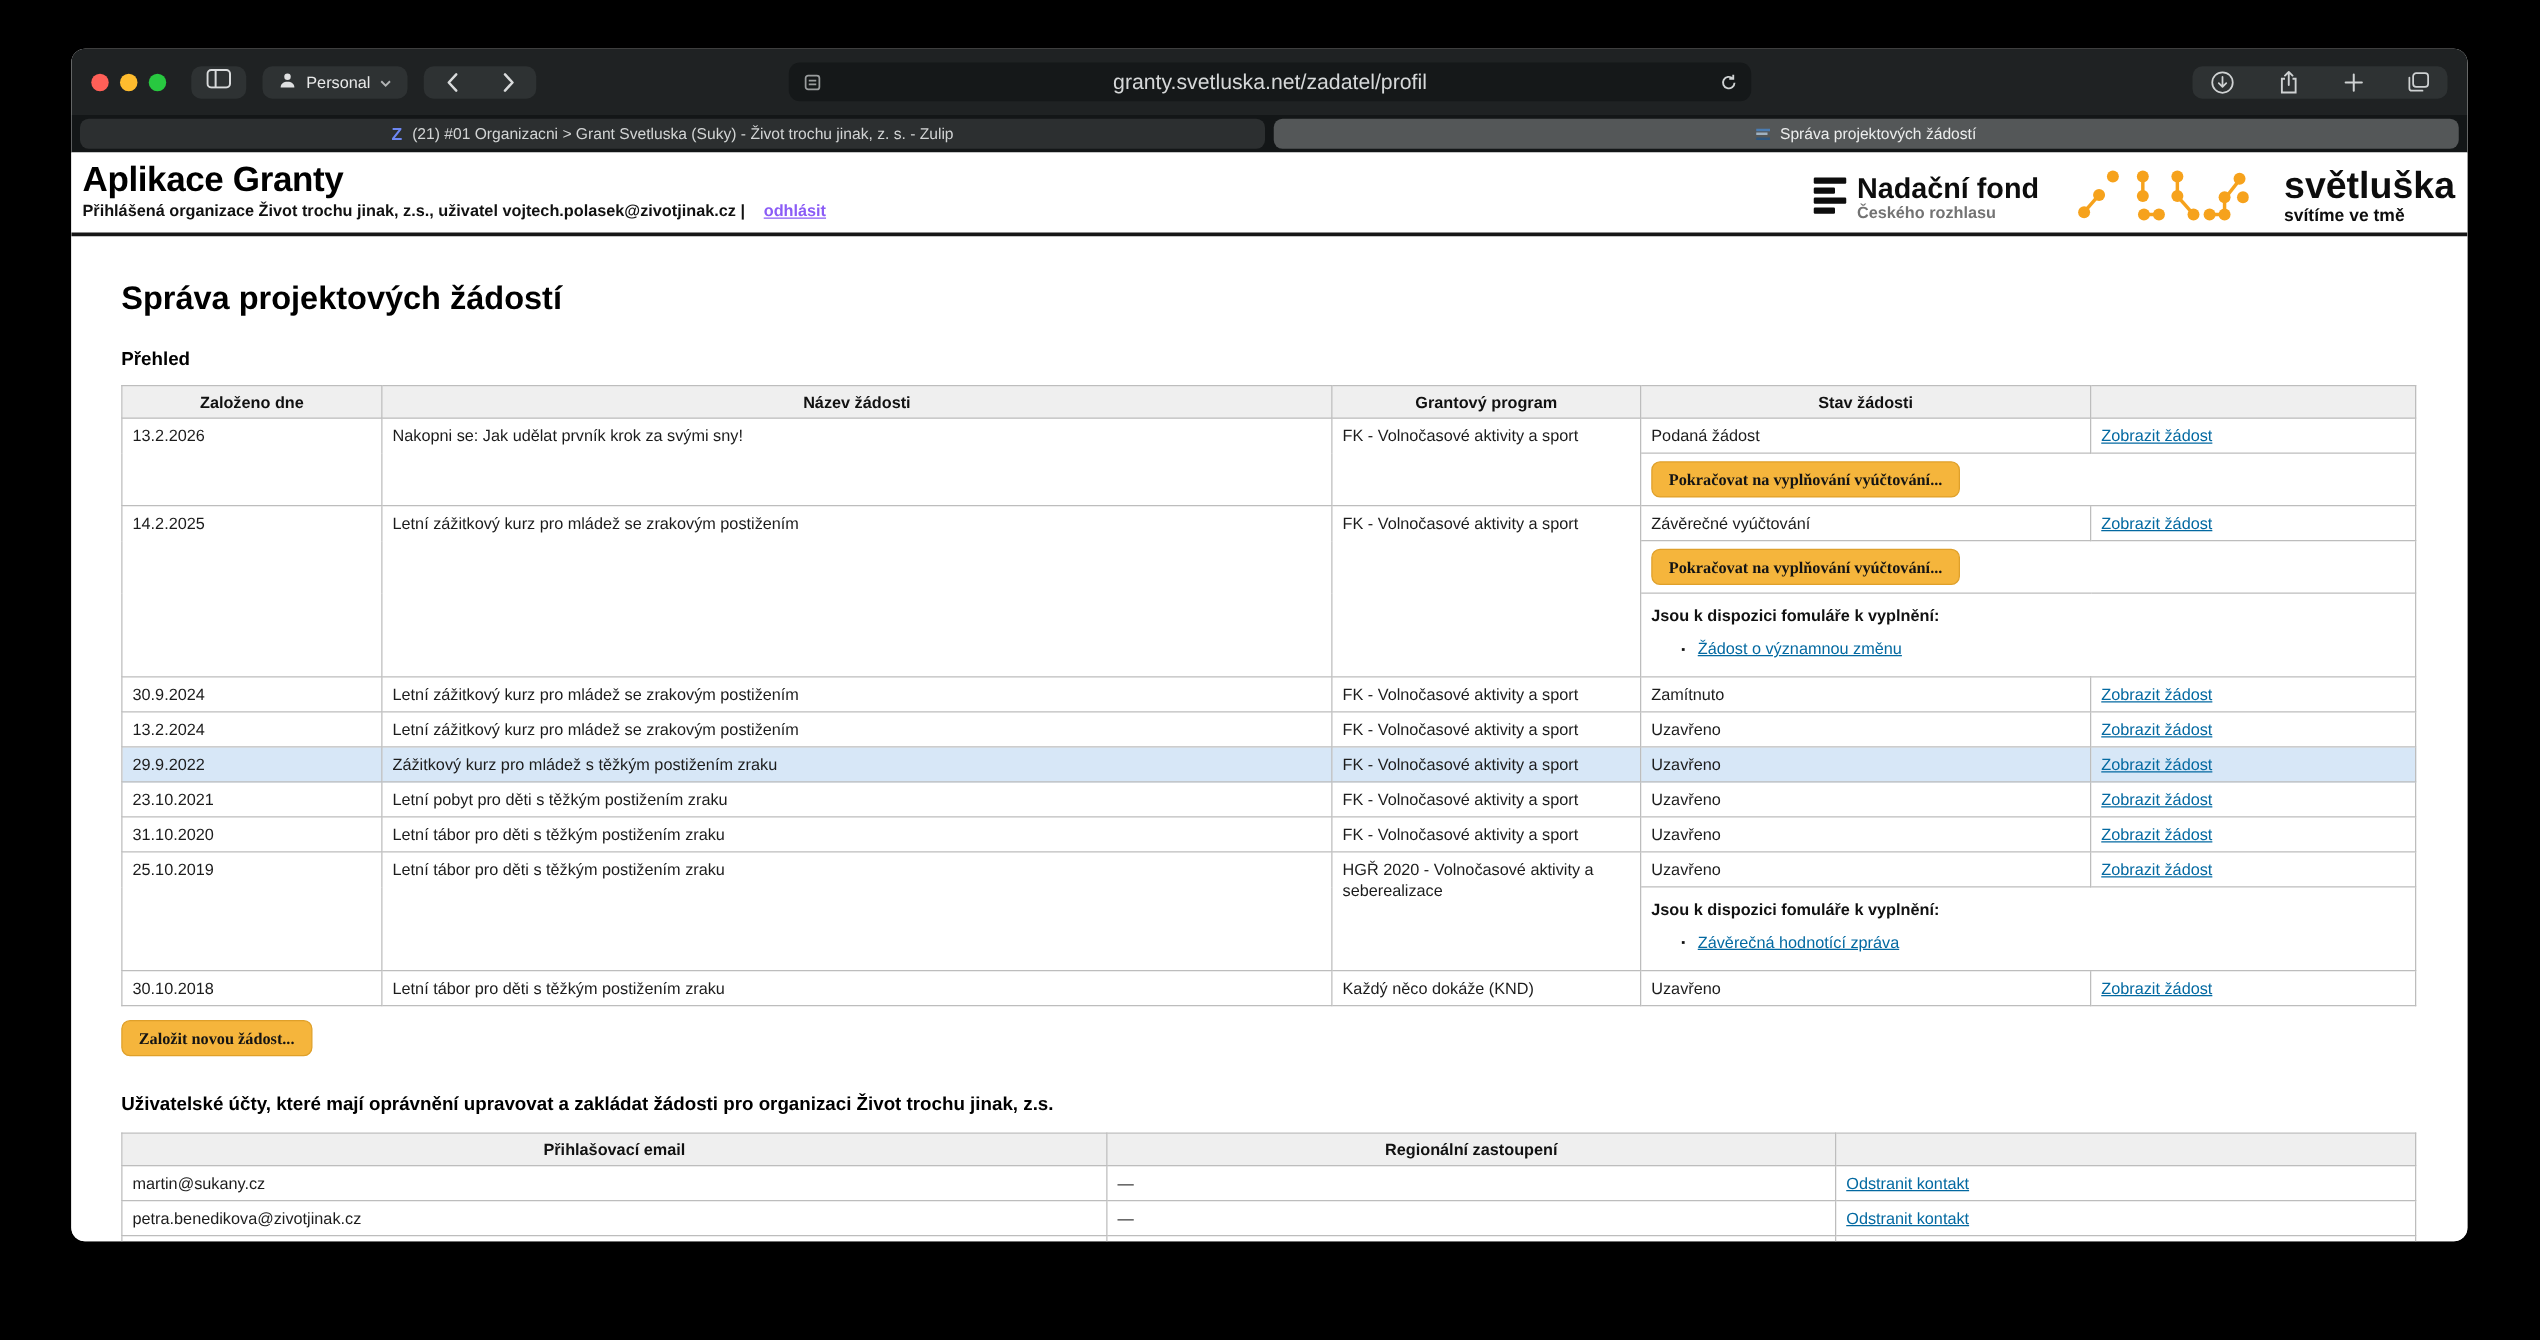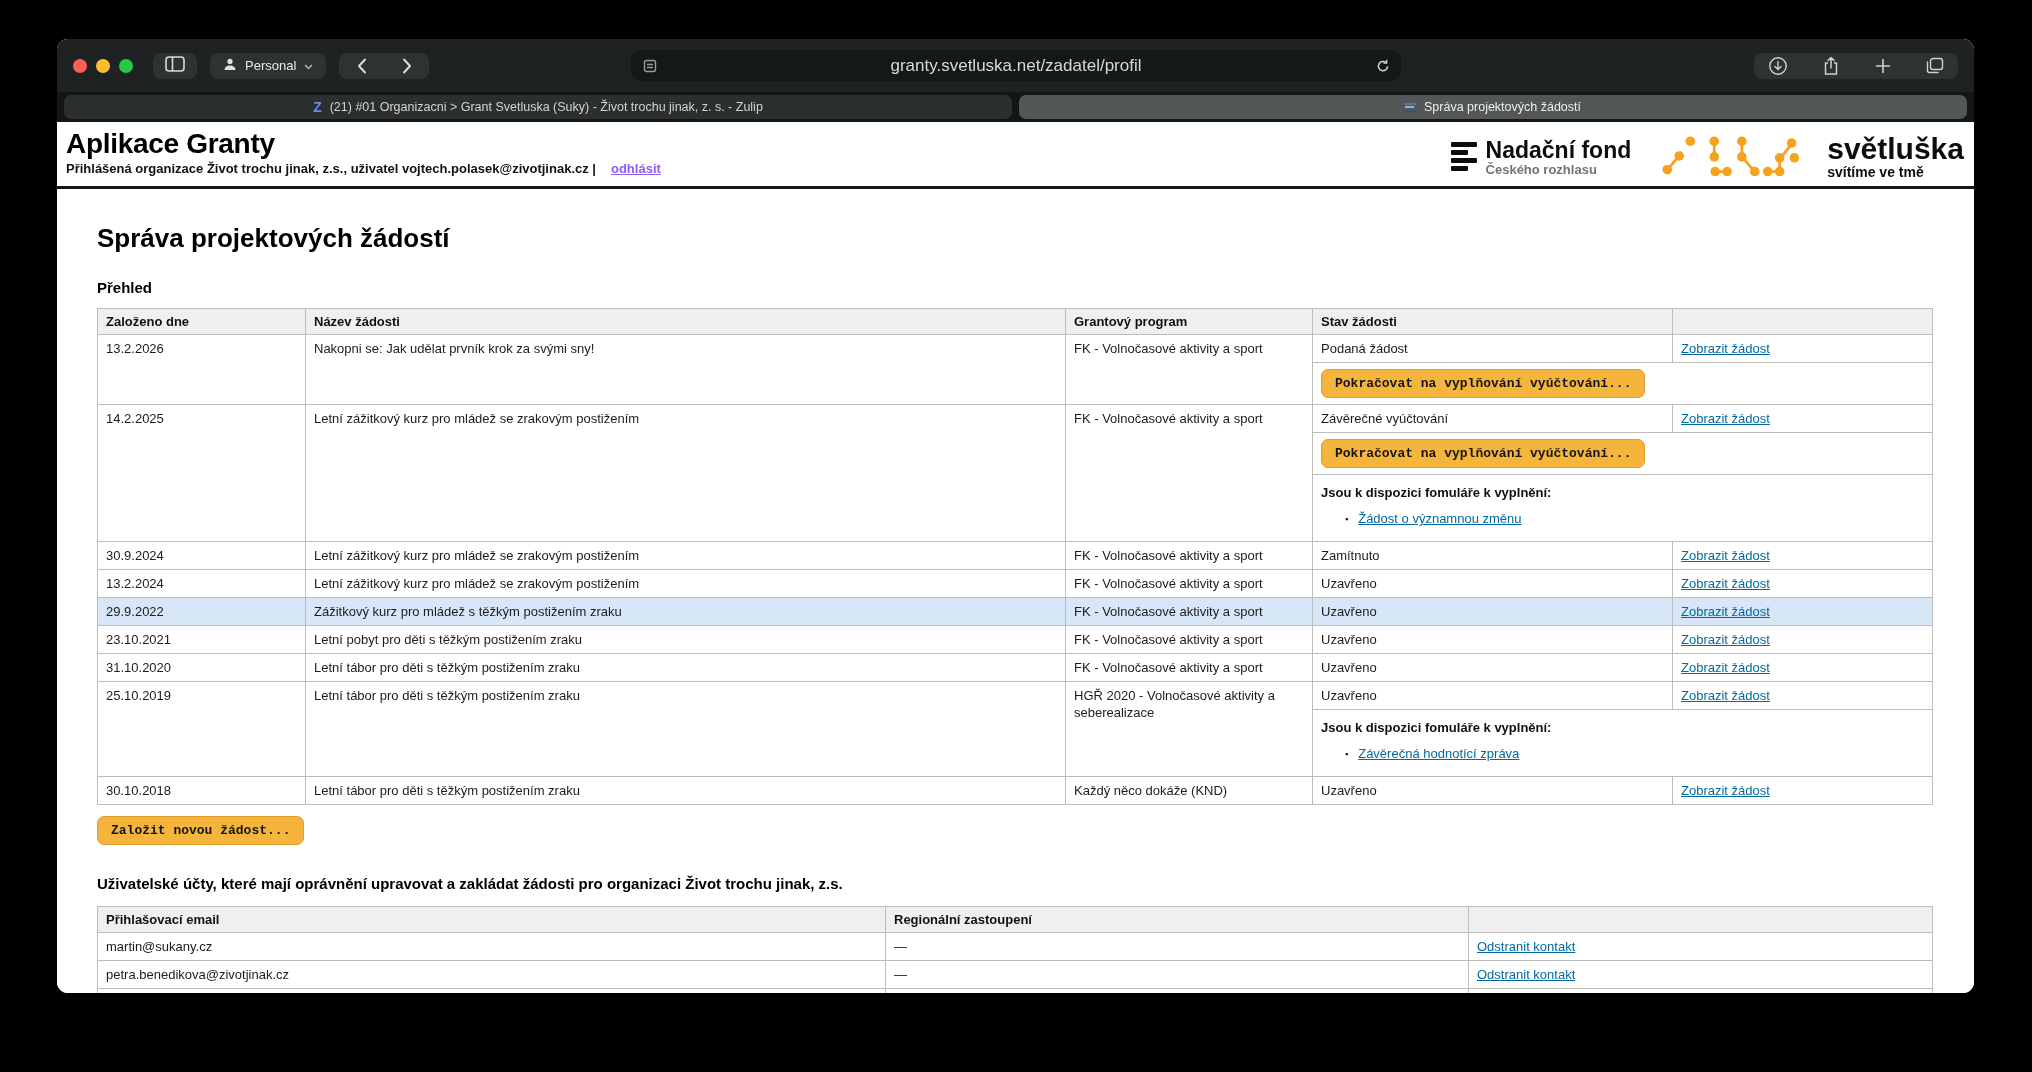--- a/index.html
+++ b/index.html
@@ -52,30 +52,30 @@
   .sv2{font-size:14px;font-weight:700;color:#0d0d0d;margin-top:1px;}
 
   
   .page{padding:0 40px;}
   .page-title{font-size:26px;font-weight:700;color:#000;margin:34px 0 0 0;line-height:30px;}
   .overview-heading{font-size:15px;font-weight:700;margin-top:26px;line-height:17px;}
   table{border-collapse:collapse;table-layout:fixed;}
   table.grants{width:1835px;margin-top:12px;font-size:13px;line-height:17px;}
   table.users{width:1835px;margin-top:13px;font-size:13px;line-height:17px;}
   th,td{border:1px solid #bdbdbd;text-align:left;vertical-align:top;}
-  th{background:#efefef;padding:4px 8px;font-size:13px;color:#111;}
+  th{background:#efefef;padding:4px 8px;font-size:13px;color:#111;text-align:center;}
   td{padding:5px 8px;color:#1c1c1c;}
   a{color:#0369a1;text-decoration:underline;}
   tr.highlight td{background:#d7e7f7;}
   .btncell{padding:6px 8px;}
   .formscell{padding:9px 8px 14px 8px;}
   .forms-notice{font-weight:700;color:#111;}
   .forms-item{margin:9px 0 0 24px;display:flex;align-items:center;gap:10px;}
   .sq{font-size:9px;color:#111;line-height:10px;}
-  button.orange{background:#f5b53c;border:1px solid #dfa02a;border-radius:7px;font-weight:700;font-size:13px;color:#141414;padding:6px 13px;font-family:Liberation Mono, monospace;line-height:15px;cursor:pointer;}
+  button.orange{background:#f5b53c;border:1px solid #dfa02a;border-radius:7px;font-weight:700;font-size:13px;color:#141414;padding:6px 13px;font-family:Liberation Serif, serif;line-height:15px;cursor:pointer;}
   .new-btn{margin-top:11px;}
   .users-heading{font-size:15px;font-weight:700;margin-top:30px;line-height:18px;}
 </style>
 </head>
 <body>
 
 <div class="window">
 
   <div class="titlebar">
     <div class="lights">

